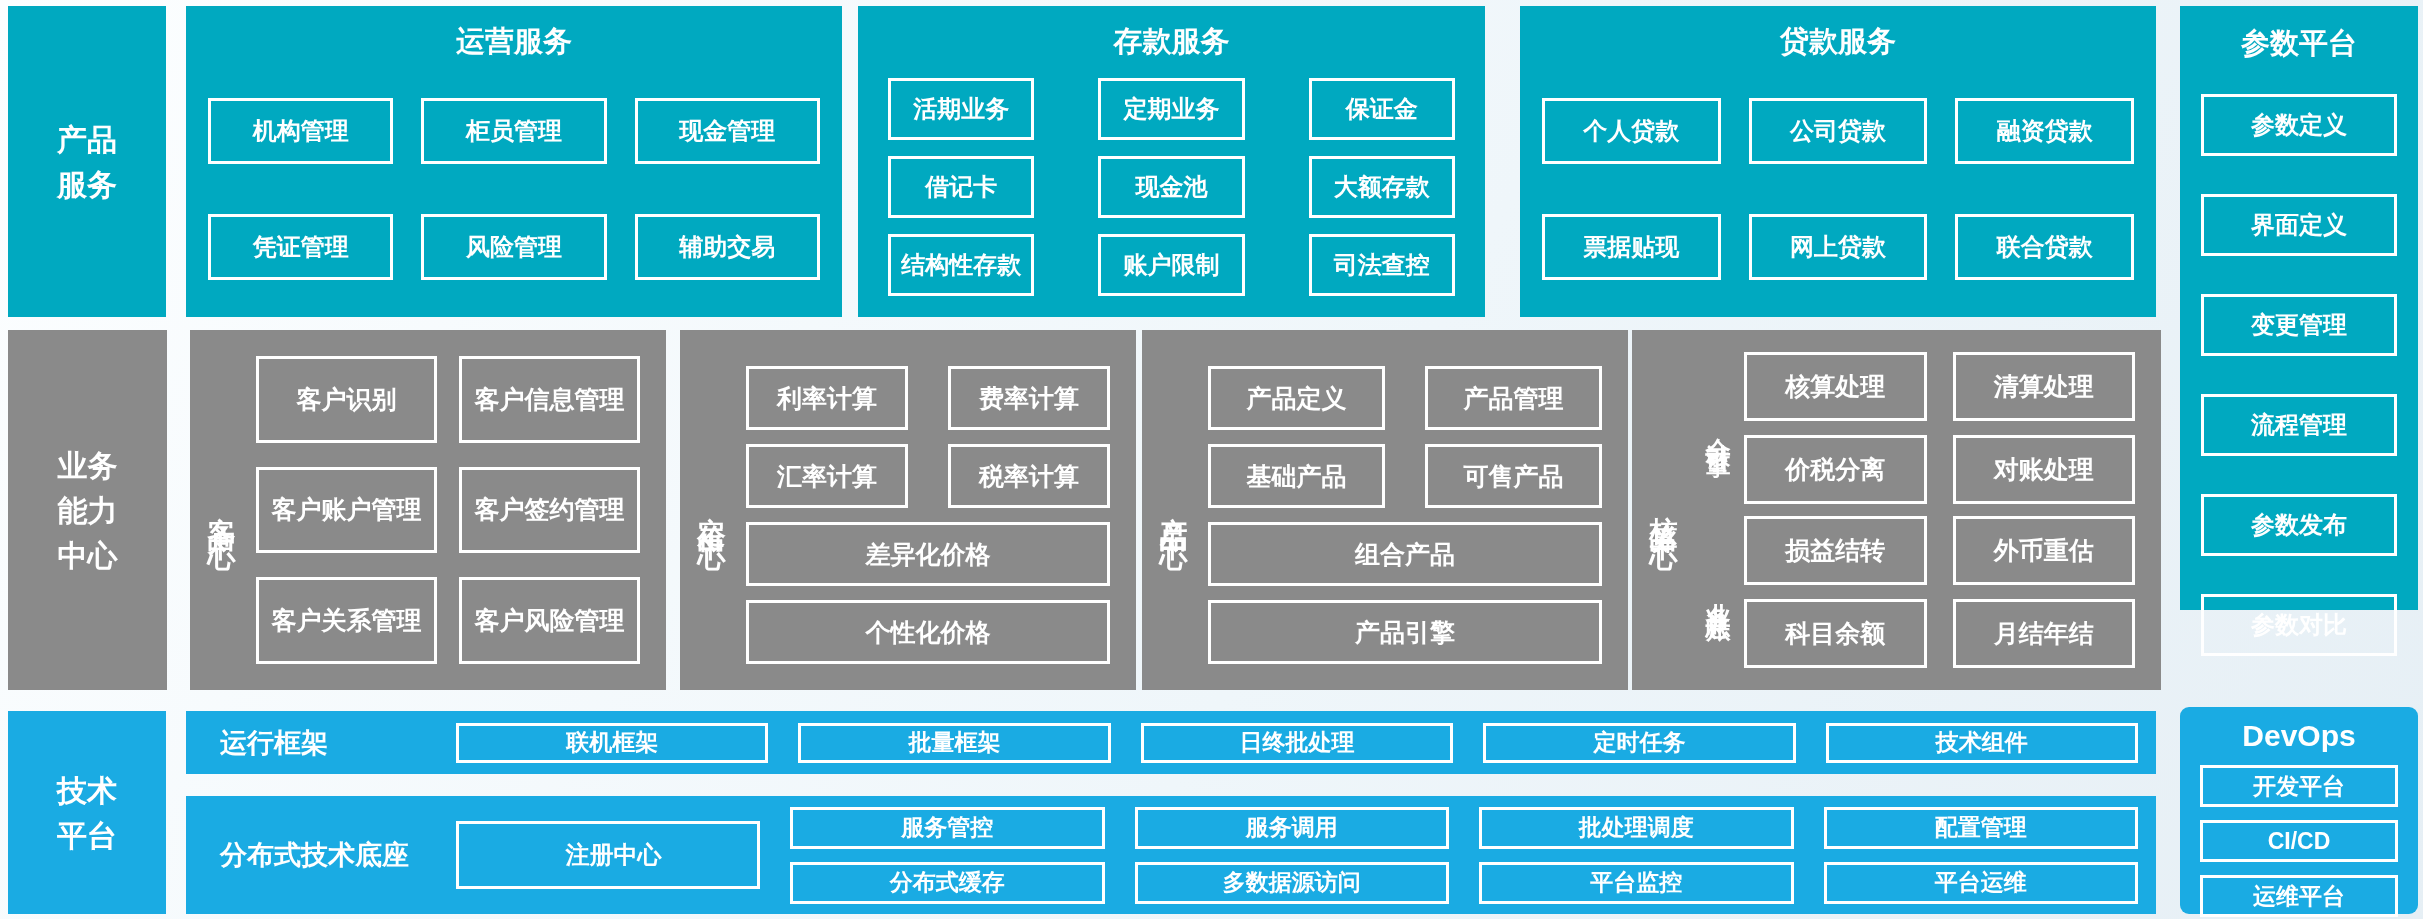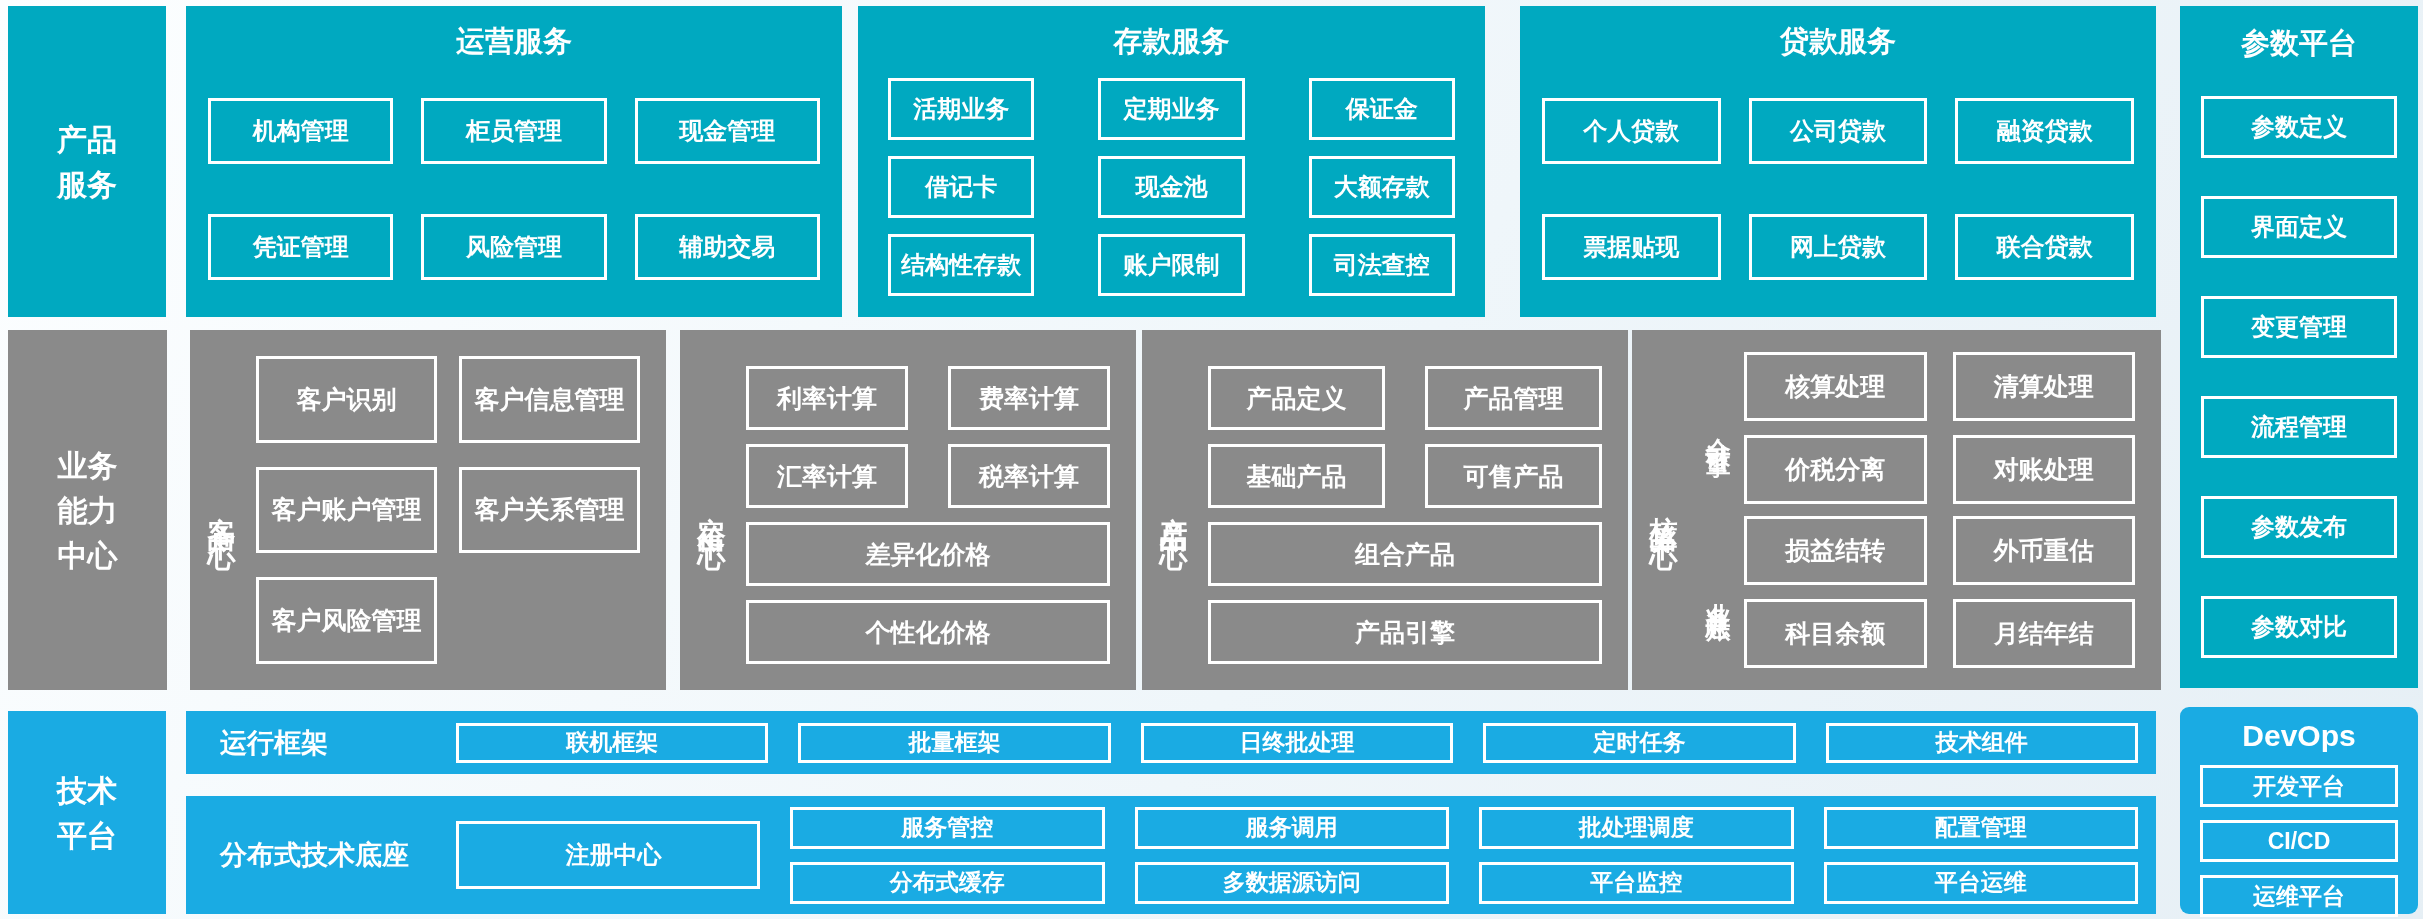--- a/index.html
+++ b/index.html
@@ -112,38 +112,39 @@
     <div class="grid3 g-ops">
       <div class="box">个人贷款</div>
       <div class="box">公司贷款</div>
       <div class="box">融资贷款</div>
       <div class="box">票据贴现</div>
       <div class="box">网上贷款</div>
       <div class="box">联合贷款</div>
     </div>
   </section>
 
-  <section class="panel teal vcol" style="left:2180px;top:6px;width:238px;height:682px;">
+  <section class="panel teal vcol" style="left:2180px;top:6px;width:238px;height:604px;">
     <div class="col-title">参数平台</div>
     <div class="stack">
       <div class="box">参数定义</div>
       <div class="box">界面定义</div>
       <div class="box">变更管理</div>
       <div class="box">流程管理</div>
       <div class="box">参数发布</div>
       <div class="box">参数对比</div>
     </div>
   </section>
 
   <section class="panel grayp center" style="left:190px;top:330px;width:476px;height:360px;">
     <div class="vlabel">客户中心</div>
     <div class="c-content g-cust">
       <div class="box">客户识别</div>
       <div class="box">客户信息管理</div>
       <div class="box">客户账户管理</div>
+      <div class="box">客户签约管理</div>
       <div class="box">客户关系管理</div>
       <div class="box">客户风险管理</div>
     </div>
   </section>
 
   <section class="panel grayp center" style="left:680px;top:330px;width:456px;height:360px;">
     <div class="vlabel">定价中心</div>
     <div class="c-content g-four">
       <div class="box">利率计算</div>
       <div class="box">费率计算</div>

